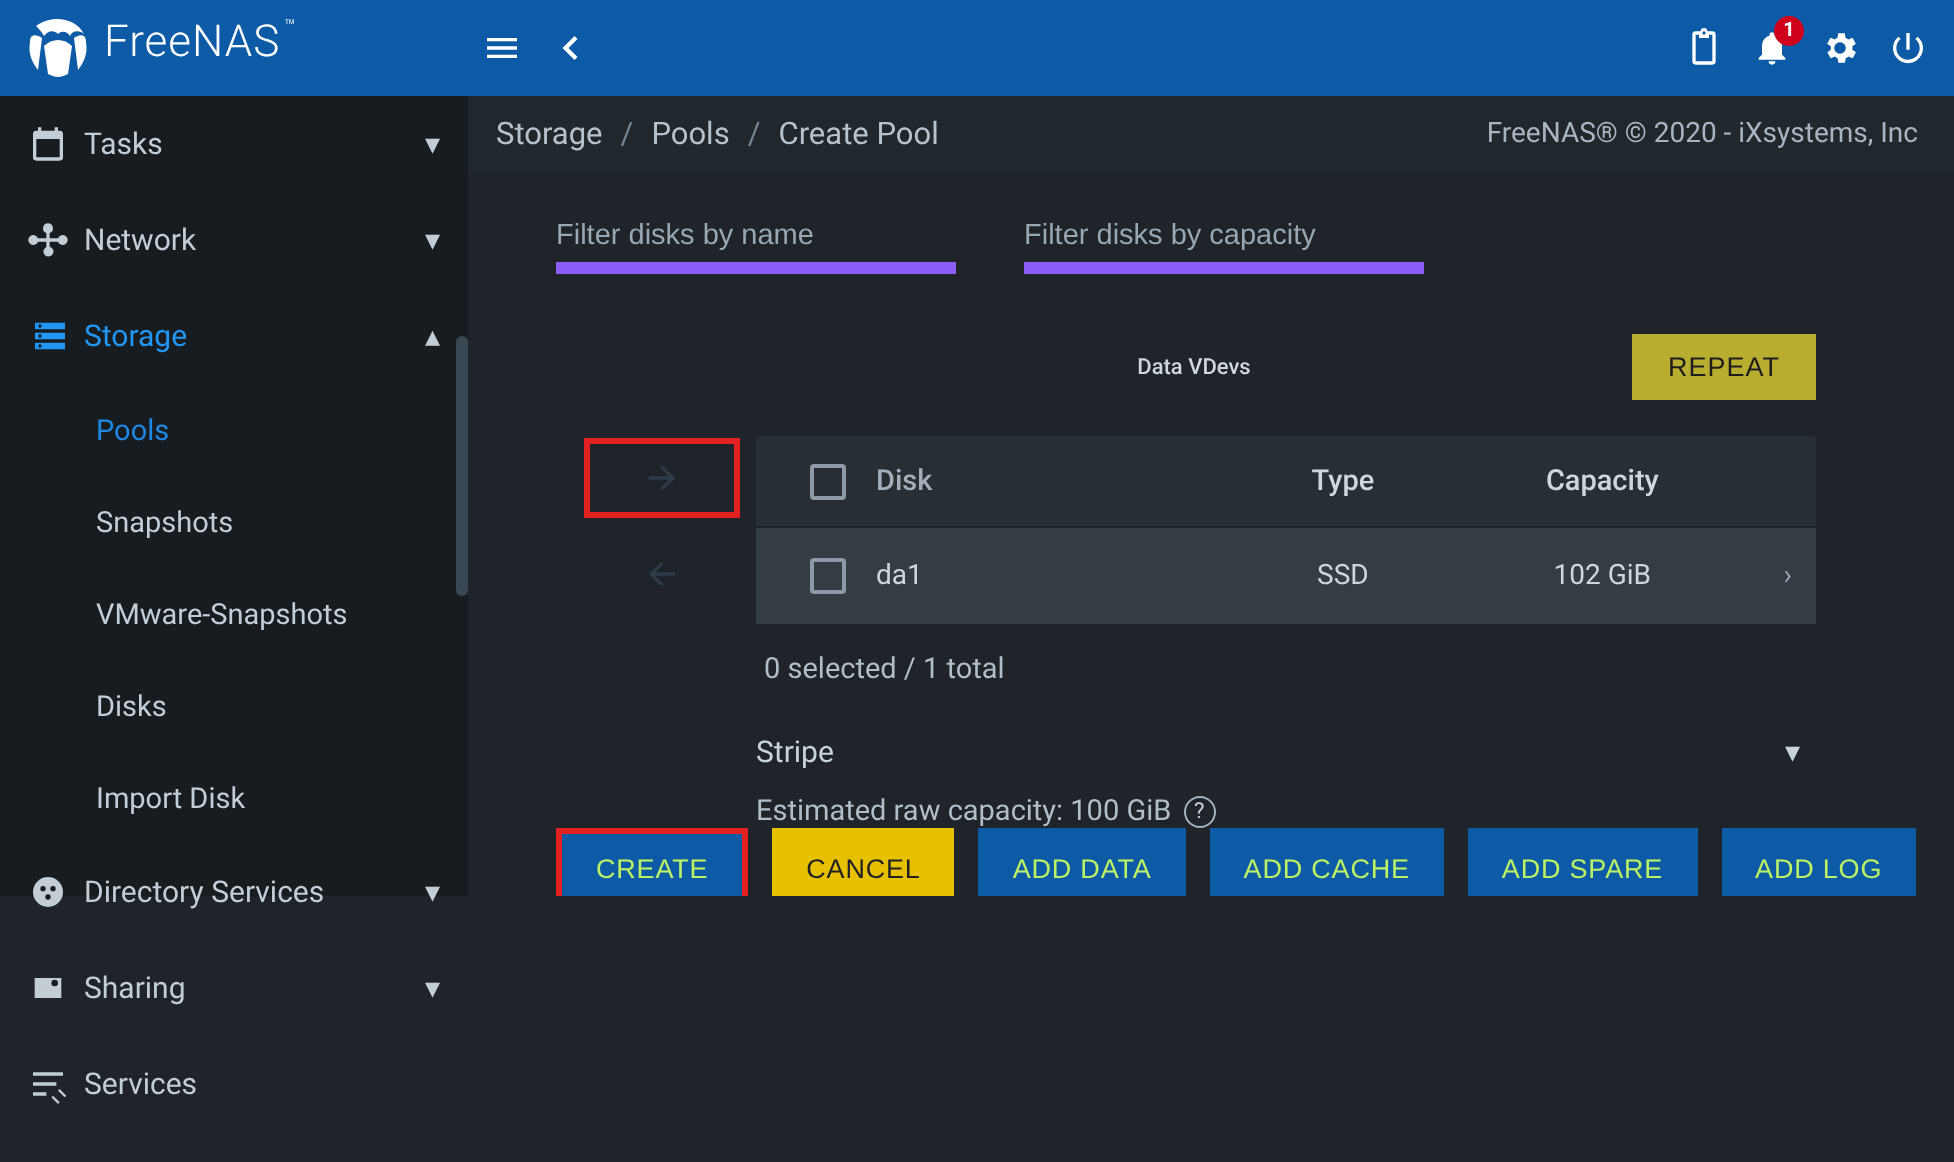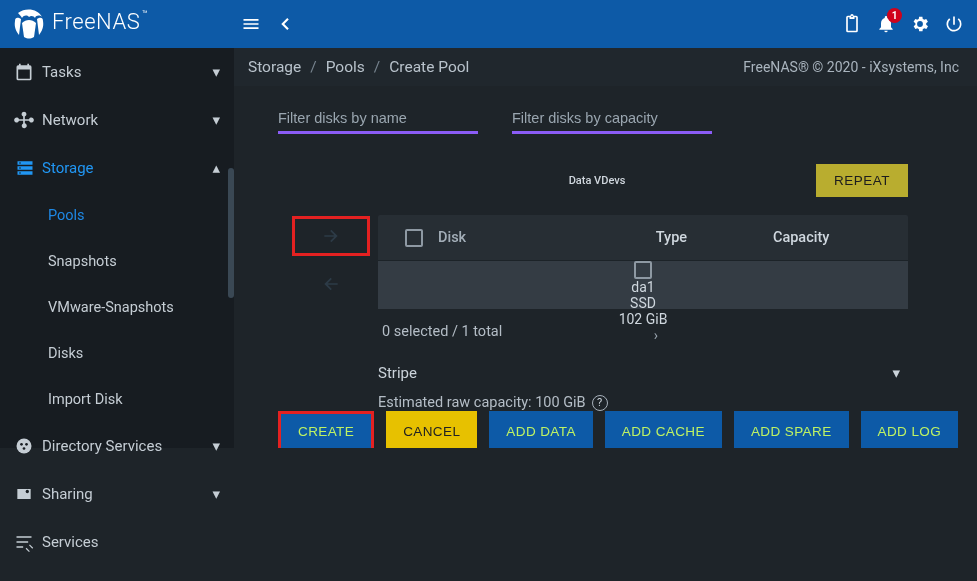--- a/index.html
+++ b/index.html
@@ -37,29 +37,29 @@
   .nav-sub { height:46px; display:flex; align-items:center; padding-left:48px; color:#c5cdd4; font-size:14.5px; cursor:pointer;}
   .nav-sub.active { color:#1e88e5; }
   .main { flex:1; background:#1e2429; display:flex; flex-direction:column;}
   .breadcrumb-bar { height:38px; display:flex; align-items:center; padding:0 18px 0 14px; background:#20272d; color:#b8c2cb; font-size:15.5px;}
   .breadcrumb-bar .crumb { color:#b8c2cb; }
   .breadcrumb-bar .sep { margin:0 9px; color:#77848f;}
   .breadcrumb-bar .copyright { margin-left:auto; color:#a9b4be; font-size:14px; white-space:nowrap;}
   .content { flex:1; padding:18px 0 18px 44px; overflow:hidden;}
   .filters-row { display:flex; gap:34px; margin-bottom:30px;}
   .filter { display:flex; flex-direction:column;}
-  .filter input { background:transparent; border:none; border-bottom:3px solid #8b5cf6; color:#ec4899; font-size:14.5px; padding:6px 0 5px 0; width:200px; outline:none;}
+  .filter input { background:transparent; border:none; border-bottom:6px solid #8b5cf6; color:#ec4899; font-size:14.5px; padding:6px 0 5px 0; width:200px; outline:none;}
   .filter input::placeholder { color:#9aa6b0; }
   .vdev-block { margin-left:100px; width:530px; position:relative;}
   .vdev-header { display:flex; align-items:center; margin-bottom:18px;}
   .vdev-title { flex:1; text-align:center; color:#d0d7de; font-size:11px; font-weight:500;}
   .repeat-btn { background:#b9ad2f; color:#1d1d1d; border:none; padding:9px 18px; font-size:13.5px; font-weight:500; letter-spacing:0.5px; cursor:pointer;}
   .vdev-table { background:#272e34; border-radius:2px;}
   .vdev-thead { display:flex; align-items:center; height:46px; padding:0 12px; color:#cfd7de; font-weight:500; font-size:14.5px; border-bottom:1px solid #1c2328;}
-  .vdev-row { display:flex; align-items:center; height:48px; padding:0 12px; background:#343c44; color:#cfd7de; cursor:pointer;flex-direction:column;}
+  .vdev-row { display:flex; height:48px; padding:16px 12px; background:#343c44; color:#cfd7de; cursor:pointer;}
   .col-chk { width:48px; display:flex; align-items:center; justify-content:center;}
   .col-disk { flex:1.3; color:#a3aeb8;}
   .col-type { flex:1; text-align:center; color:#cfd7de;}
   .col-cap { flex:1; text-align:center;}
   .col-chevron { width:30px; text-align:right; color:#9aa6b0;}
   .vdev-row .col-disk { color:#cfd7de;}
   .checkbox { width:18px; height:18px; border:2px solid #8e99a3; border-radius:2px; display:inline-block;}
   .sel-text { margin:14px 0 16px 4px; color:#b4bdc6; font-size:14.5px;}
   .vdev-type { display:flex; align-items:center; height:34px; border-bottom:none; font-size:15px; color:#cbd3da; padding-right:8px;justify-content:center;}
   .vdev-type .dropdown-arrow { margin-left:auto; cursor:pointer; color:#cbd3da;}

